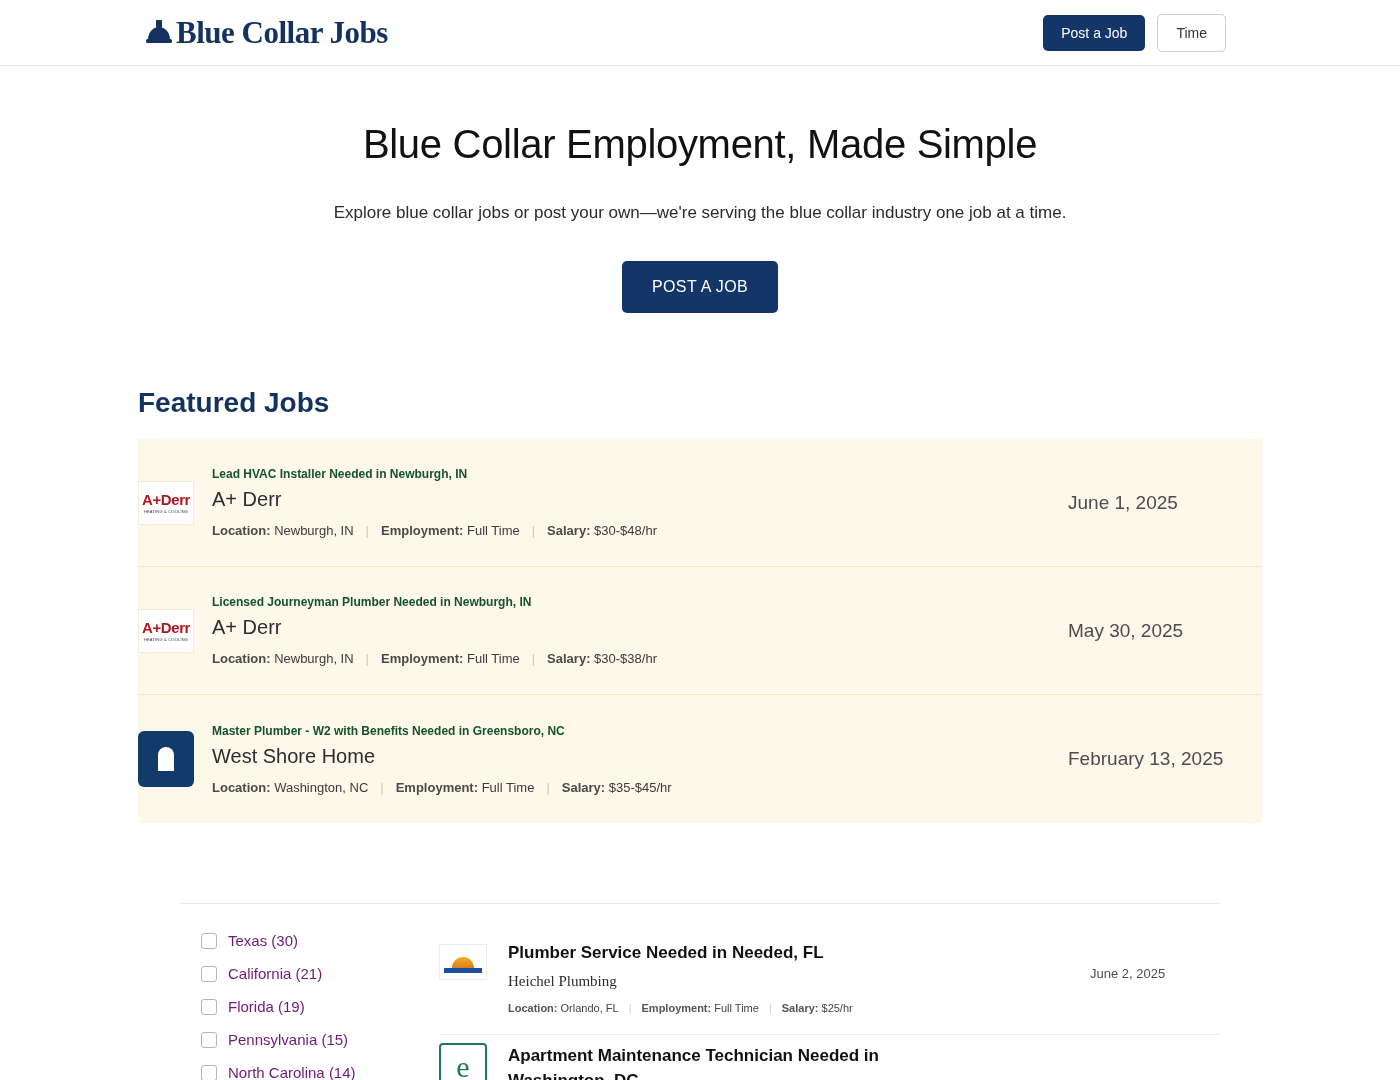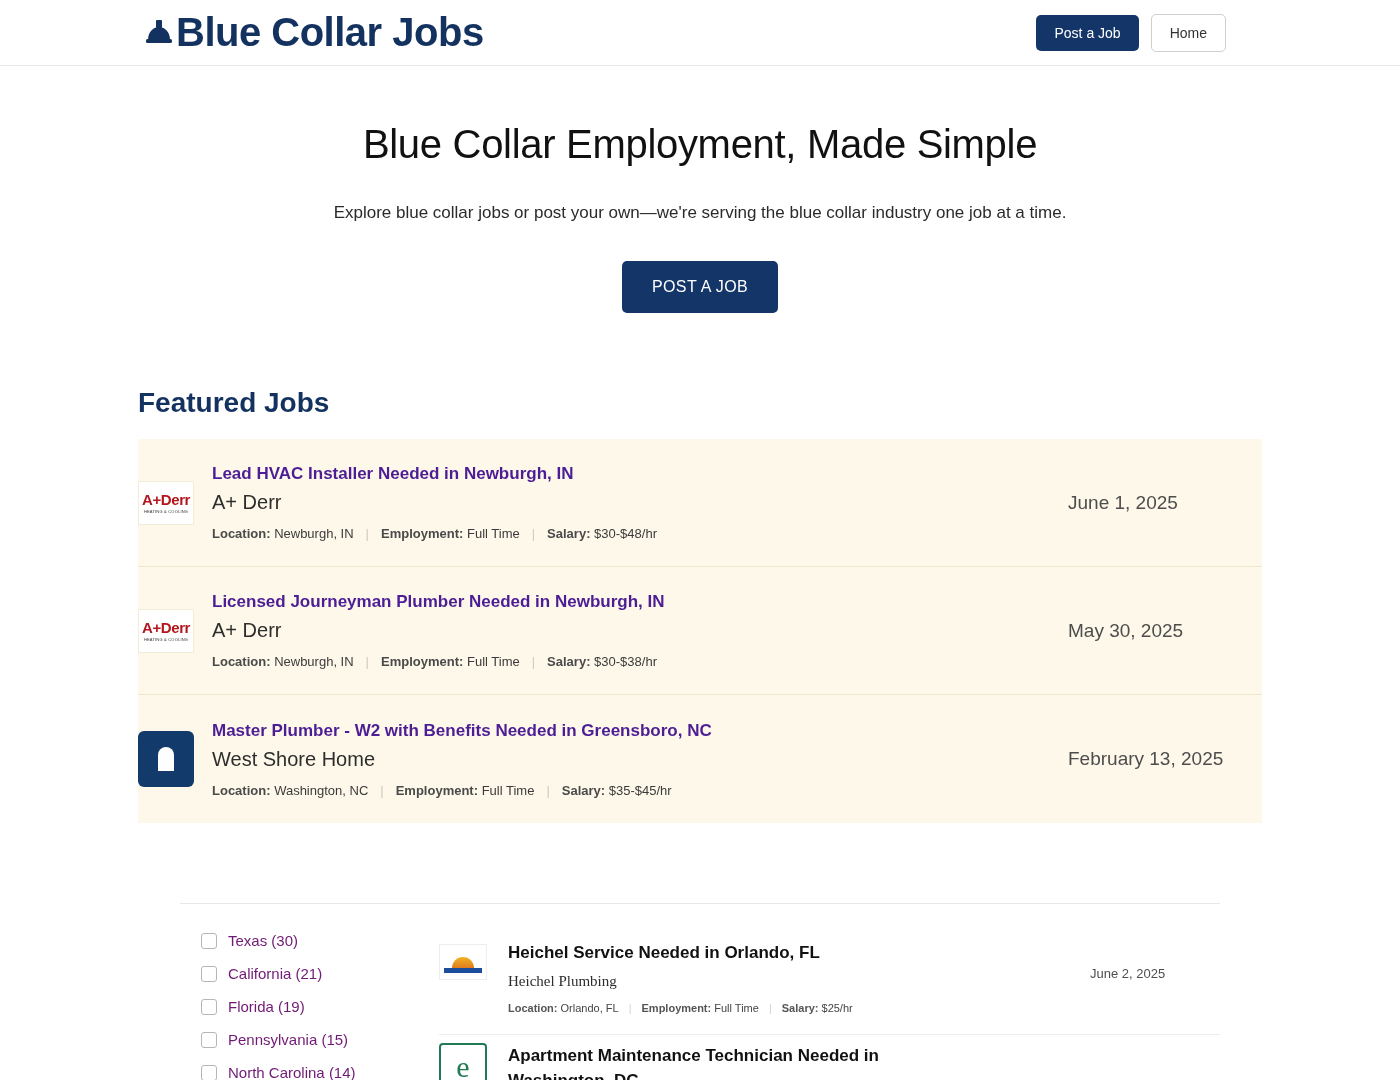--- a/index.html
+++ b/index.html
@@ -21,25 +21,25 @@
     padding: 0 174px 0 146px;
     position: relative;
   }
   .logo {
     display: flex;
     align-items: center;
     gap: 4px;
   }
   .logo-mark { width: 26px; height: 30px; position: relative; }
   .logo-text {
-    font-size: 40px;
+    font-size: 31px;
     font-weight: bold;
     color: #14325f;
     letter-spacing: -0.5px;
-    font-family: Liberation Sans, sans-serif;
+    font-family: Liberation Serif, serif;
   }
   .header-actions {
     margin-left: auto;
     display: flex;
     align-items: center;
     gap: 12px;
   }
   .btn-post-job-top {
     background: #133567;
     color: #ffffff;
@@ -142,21 +142,21 @@
     border-radius: 6px;
     display: flex; align-items: center; justify-content: center;
   }
   .logo-wsh .door {
     width: 16px; height: 24px;
     background: #ffffff;
     border-radius: 8px 8px 0 0;
   }
   .f-body { flex: 1 1 auto; min-width: 0; }
   .f-title {
-    font-size: 17px; font-weight: bold; color: #4c1d95; margin: 0 0 7px 0;
+    font-size: 12px; font-weight: bold; color: #14532d; margin: 0 0 7px 0;
   }
   .f-company { font-size: 20px; color: #2d2d2d; margin: 0 0 12px 0; }
   .f-meta { font-size: 13px; color: #3b3b3b; display: flex; align-items: center; gap: 0; }
   .f-meta b { color: #4a4a4a; font-weight: bold; }
   .meta-sep { color: #cfcabb; margin: 0 12px; }
   .f-date {
     flex: 0 0 auto;
     font-size: 19px; color: #4d4d4d;
     width: 160px; text-align: left;
   }
@@ -243,21 +243,21 @@
       <svg width="26" height="30" viewBox="0 0 26 30">
         <rect x="10" y="2" width="6" height="8" rx="1" fill="#14325f"></rect>
         <path d="M2 22 C2 13 8 9 13 9 C18 9 24 13 24 22 Z" fill="#14325f"></path>
         <rect x="0" y="21" width="26" height="4" rx="1.5" fill="#14325f"></rect>
       </svg>
     </span>
     <span class="logo-text">Blue Collar Jobs</span>
   </div>
   <div class="header-actions">
     <button class="btn-post-job-top">Post a Job</button>
-    <button class="btn-about">Home</button>
+    <button class="btn-about">Time</button>
   </div>
 </div>
 
 <div class="hero">
   <h1>Blue Collar Employment, Made Simple</h1>
   <p>Explore blue collar jobs or post your own—we're serving the blue collar industry one job at a time.</p>
   <button class="btn-post-job-hero">POST A JOB</button>
 </div>
 
 <div class="featured-wrap">
@@ -360,21 +360,21 @@
   <div class="joblist">
 
     <div class="job-row">
       <div class="j-logo">
         <div class="logo-heichel">
           <span class="sun"></span>
           <span class="band"></span>
         </div>
       </div>
       <div class="j-body">
-        <div class="j-title">Heichel Service Needed in Orlando, FL</div>
+        <div class="j-title">Plumber Service Needed in Needed, FL</div>
         <div class="j-company">Heichel Plumbing</div>
         <div class="j-meta">
           <b>Location:</b>&nbsp;<span>Orlando, FL</span>
           <span class="meta-sep">|</span>
           <b>Employment:</b>&nbsp;<span>Full Time</span>
           <span class="meta-sep">|</span>
           <b>Salary:</b>&nbsp;<span>$25/hr</span>
         </div>
       </div>
       <div class="j-date">June 2, 2025</div>

